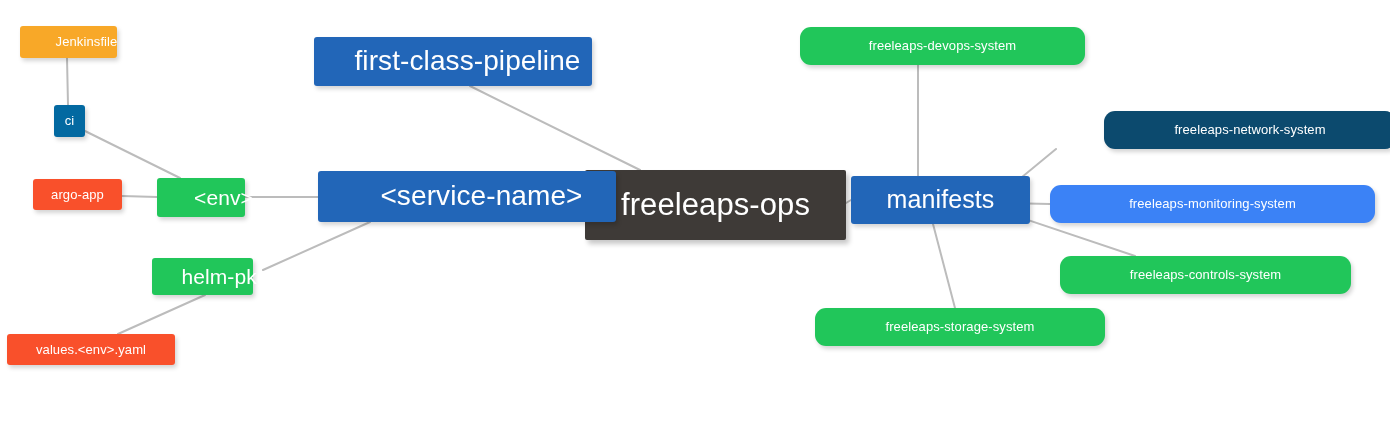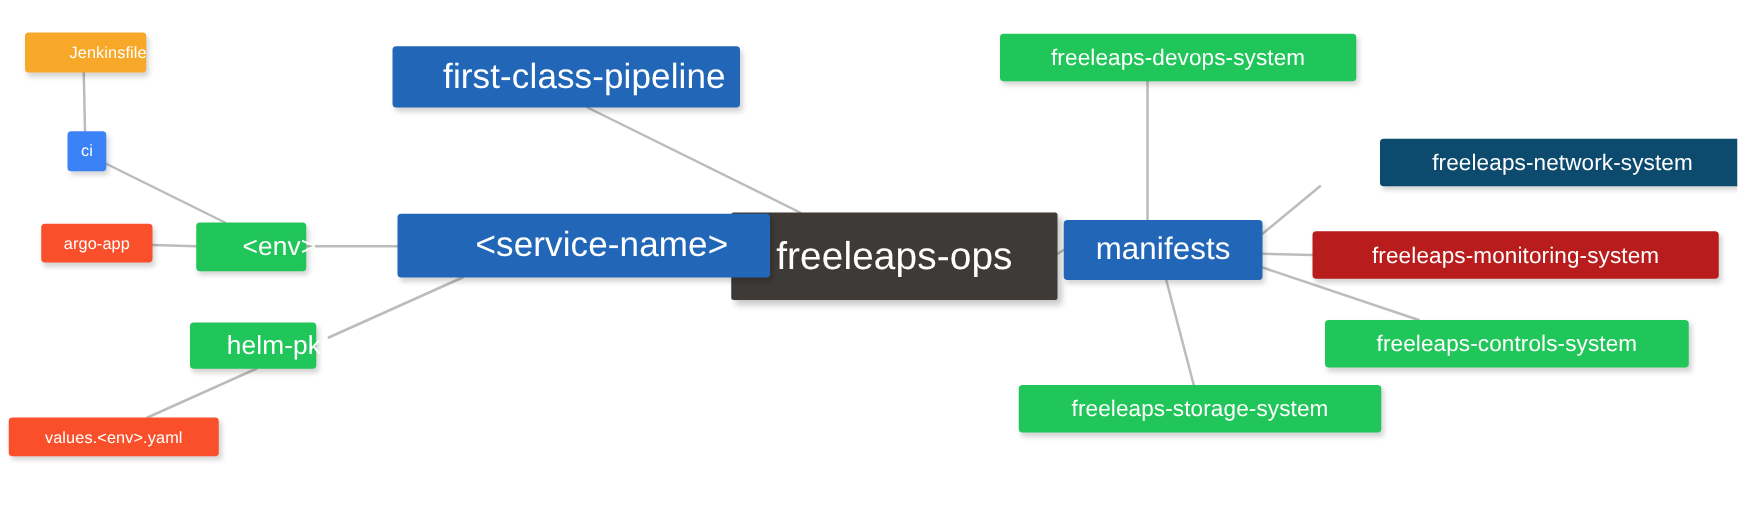--- a/index.html
+++ b/index.html
@@ -47,21 +47,21 @@
   }
   .node .lbl {
     display: block;
     padding: 0 0 1px 0;
   }
   
   .sz-root   { font-size: 31px; }
   .sz-xl     { font-size: 28px; padding-left: 29px; }
   .sz-lg     { font-size: 25px; }
   .sz-md     { font-size: 21px; padding-left: 45px; }
-  .sz-sm     { font-size: 18px; }
+  .sz-sm     { font-size: 13px; border-radius: 11px; }
   .sz-xs     { font-size: 13px; }
 </style>
 </head>
 <body>
 
 <div id="canvas">
   <svg id="edges" viewBox="0 0 1390 421">
       <line x1="585" y1="205" x2="568" y2="197" stroke="#bcbcbc" stroke-width="2" stroke-linecap="round"></line>
       <line x1="640" y1="170" x2="470" y2="86" stroke="#bcbcbc" stroke-width="2" stroke-linecap="round"></line>
       <line x1="846" y1="203" x2="851" y2="200" stroke="#bcbcbc" stroke-width="2" stroke-linecap="round"></line>
@@ -80,48 +80,48 @@
   <div id="node-layer">
       <div class="node sz-root root" style="left: 585px; top: 170px; width: 261px; height: 70px; background: rgb(62, 58, 55);">
         <span class="lbl">freeleaps-ops</span>
       </div>
       <div class="node sz-xl" style="left: 314px; top: 37px; width: 278px; height: 49px; background: rgb(34, 102, 184);">
         <span class="lbl">first-class-pipeline</span>
       </div>
       <div class="node sz-xl" style="left: 318px; top: 171px; width: 298px; height: 51px; background: rgb(34, 102, 184);">
         <span class="lbl">&lt;service-name&gt;</span>
       </div>
-      <div class="node sz-lg" style="left: 851px; top: 176px; width: 159px; height: 48px; background: rgb(34, 102, 184);">
+      <div class="node sz-lg" style="left: 851px; top: 176px; width: 179px; height: 48px; background: rgb(34, 102, 184);">
         <span class="lbl">manifests</span>
       </div>
       <div class="node sz-md" style="left: 157px; top: 178px; width: 88px; height: 39px; background: rgb(33, 198, 90);">
         <span class="lbl">&lt;env&gt;</span>
       </div>
       <div class="node sz-md" style="left: 152px; top: 258px; width: 101px; height: 37px; background: rgb(33, 198, 90);">
         <span class="lbl">helm-pkg</span>
       </div>
       <div class="node sz-xs" style="left: 20px; top: 26px; width: 97px; height: 32px; background: rgb(248, 168, 40); padding-left: 36px;">
         <span class="lbl">Jenkinsfile</span>
       </div>
-      <div class="node sz-xs" style="left: 54px; top: 105px; width: 31px; height: 32px; background: #3b82f6;">
+      <div class="node sz-xs" style="left: 54px; top: 105px; width: 31px; height: 32px; background: #0369a1;">
         <span class="lbl">ci</span>
       </div>
       <div class="node sz-xs" style="left: 33px; top: 179px; width: 89px; height: 31px; background: rgb(249, 80, 43);">
         <span class="lbl">argo-app</span>
       </div>
       <div class="node sz-xs" style="left: 7px; top: 334px; width: 168px; height: 31px; background: rgb(249, 80, 43);">
         <span class="lbl">values.&lt;env&gt;.yaml</span>
       </div>
       <div class="node sz-sm" style="left: 800px; top: 27px; width: 285px; height: 38px; background: rgb(33, 198, 90);">
         <span class="lbl">freeleaps-devops-system</span>
       </div>
       <div class="node sz-sm" style="left: 1056px; top: 111px; width: 292px; height: 38px; background: #0c4a6e; margin-left: 48px;">
         <span class="lbl">freeleaps-network-system</span>
       </div>
-      <div class="node sz-sm" style="left: 1050px; top: 185px; width: 325px; height: 38px; background: #b91c1c;">
+      <div class="node sz-sm" style="left: 1050px; top: 185px; width: 325px; height: 38px; background: #3b82f6;">
         <span class="lbl">freeleaps-monitoring-system</span>
       </div>
       <div class="node sz-sm" style="left: 1060px; top: 256px; width: 291px; height: 38px; background: rgb(33, 198, 90); text-align: right;">
         <span class="lbl">freeleaps-controls-system</span>
       </div>
       <div class="node sz-sm" style="left: 815px; top: 308px; width: 290px; height: 38px; background: rgb(33, 198, 90);">
         <span class="lbl">freeleaps-storage-system</span>
       </div>
     </div>
 </div>

